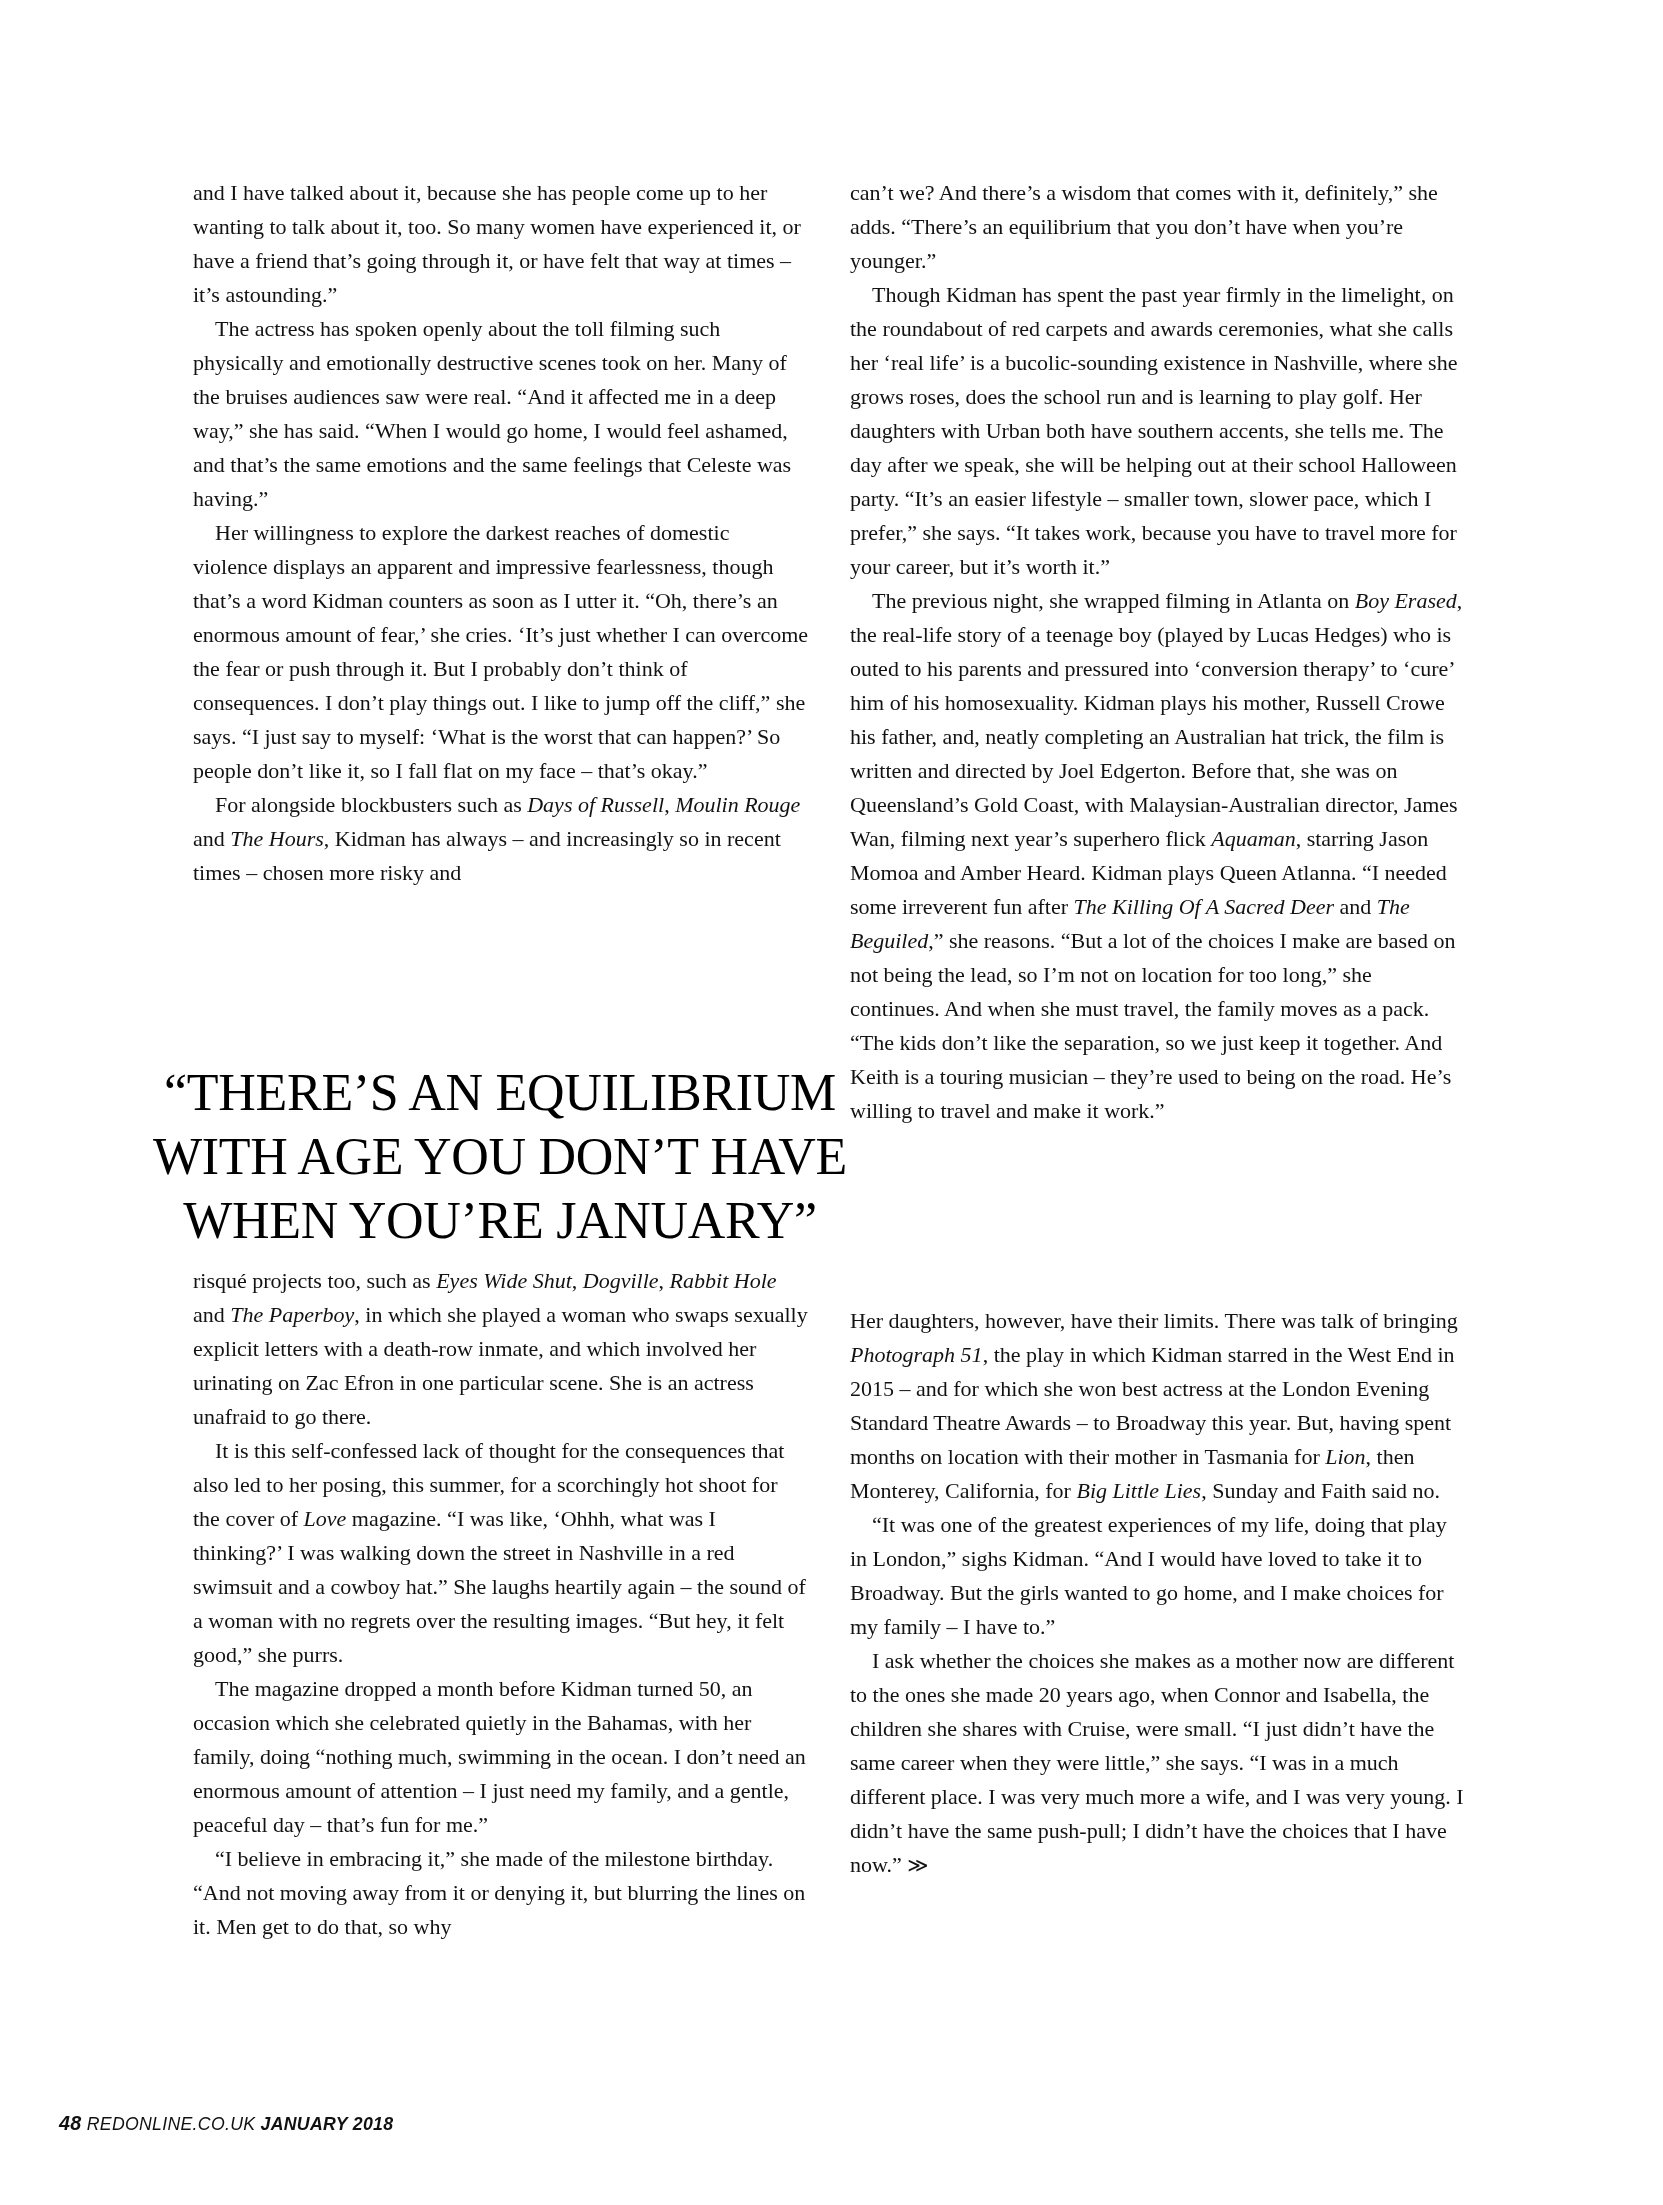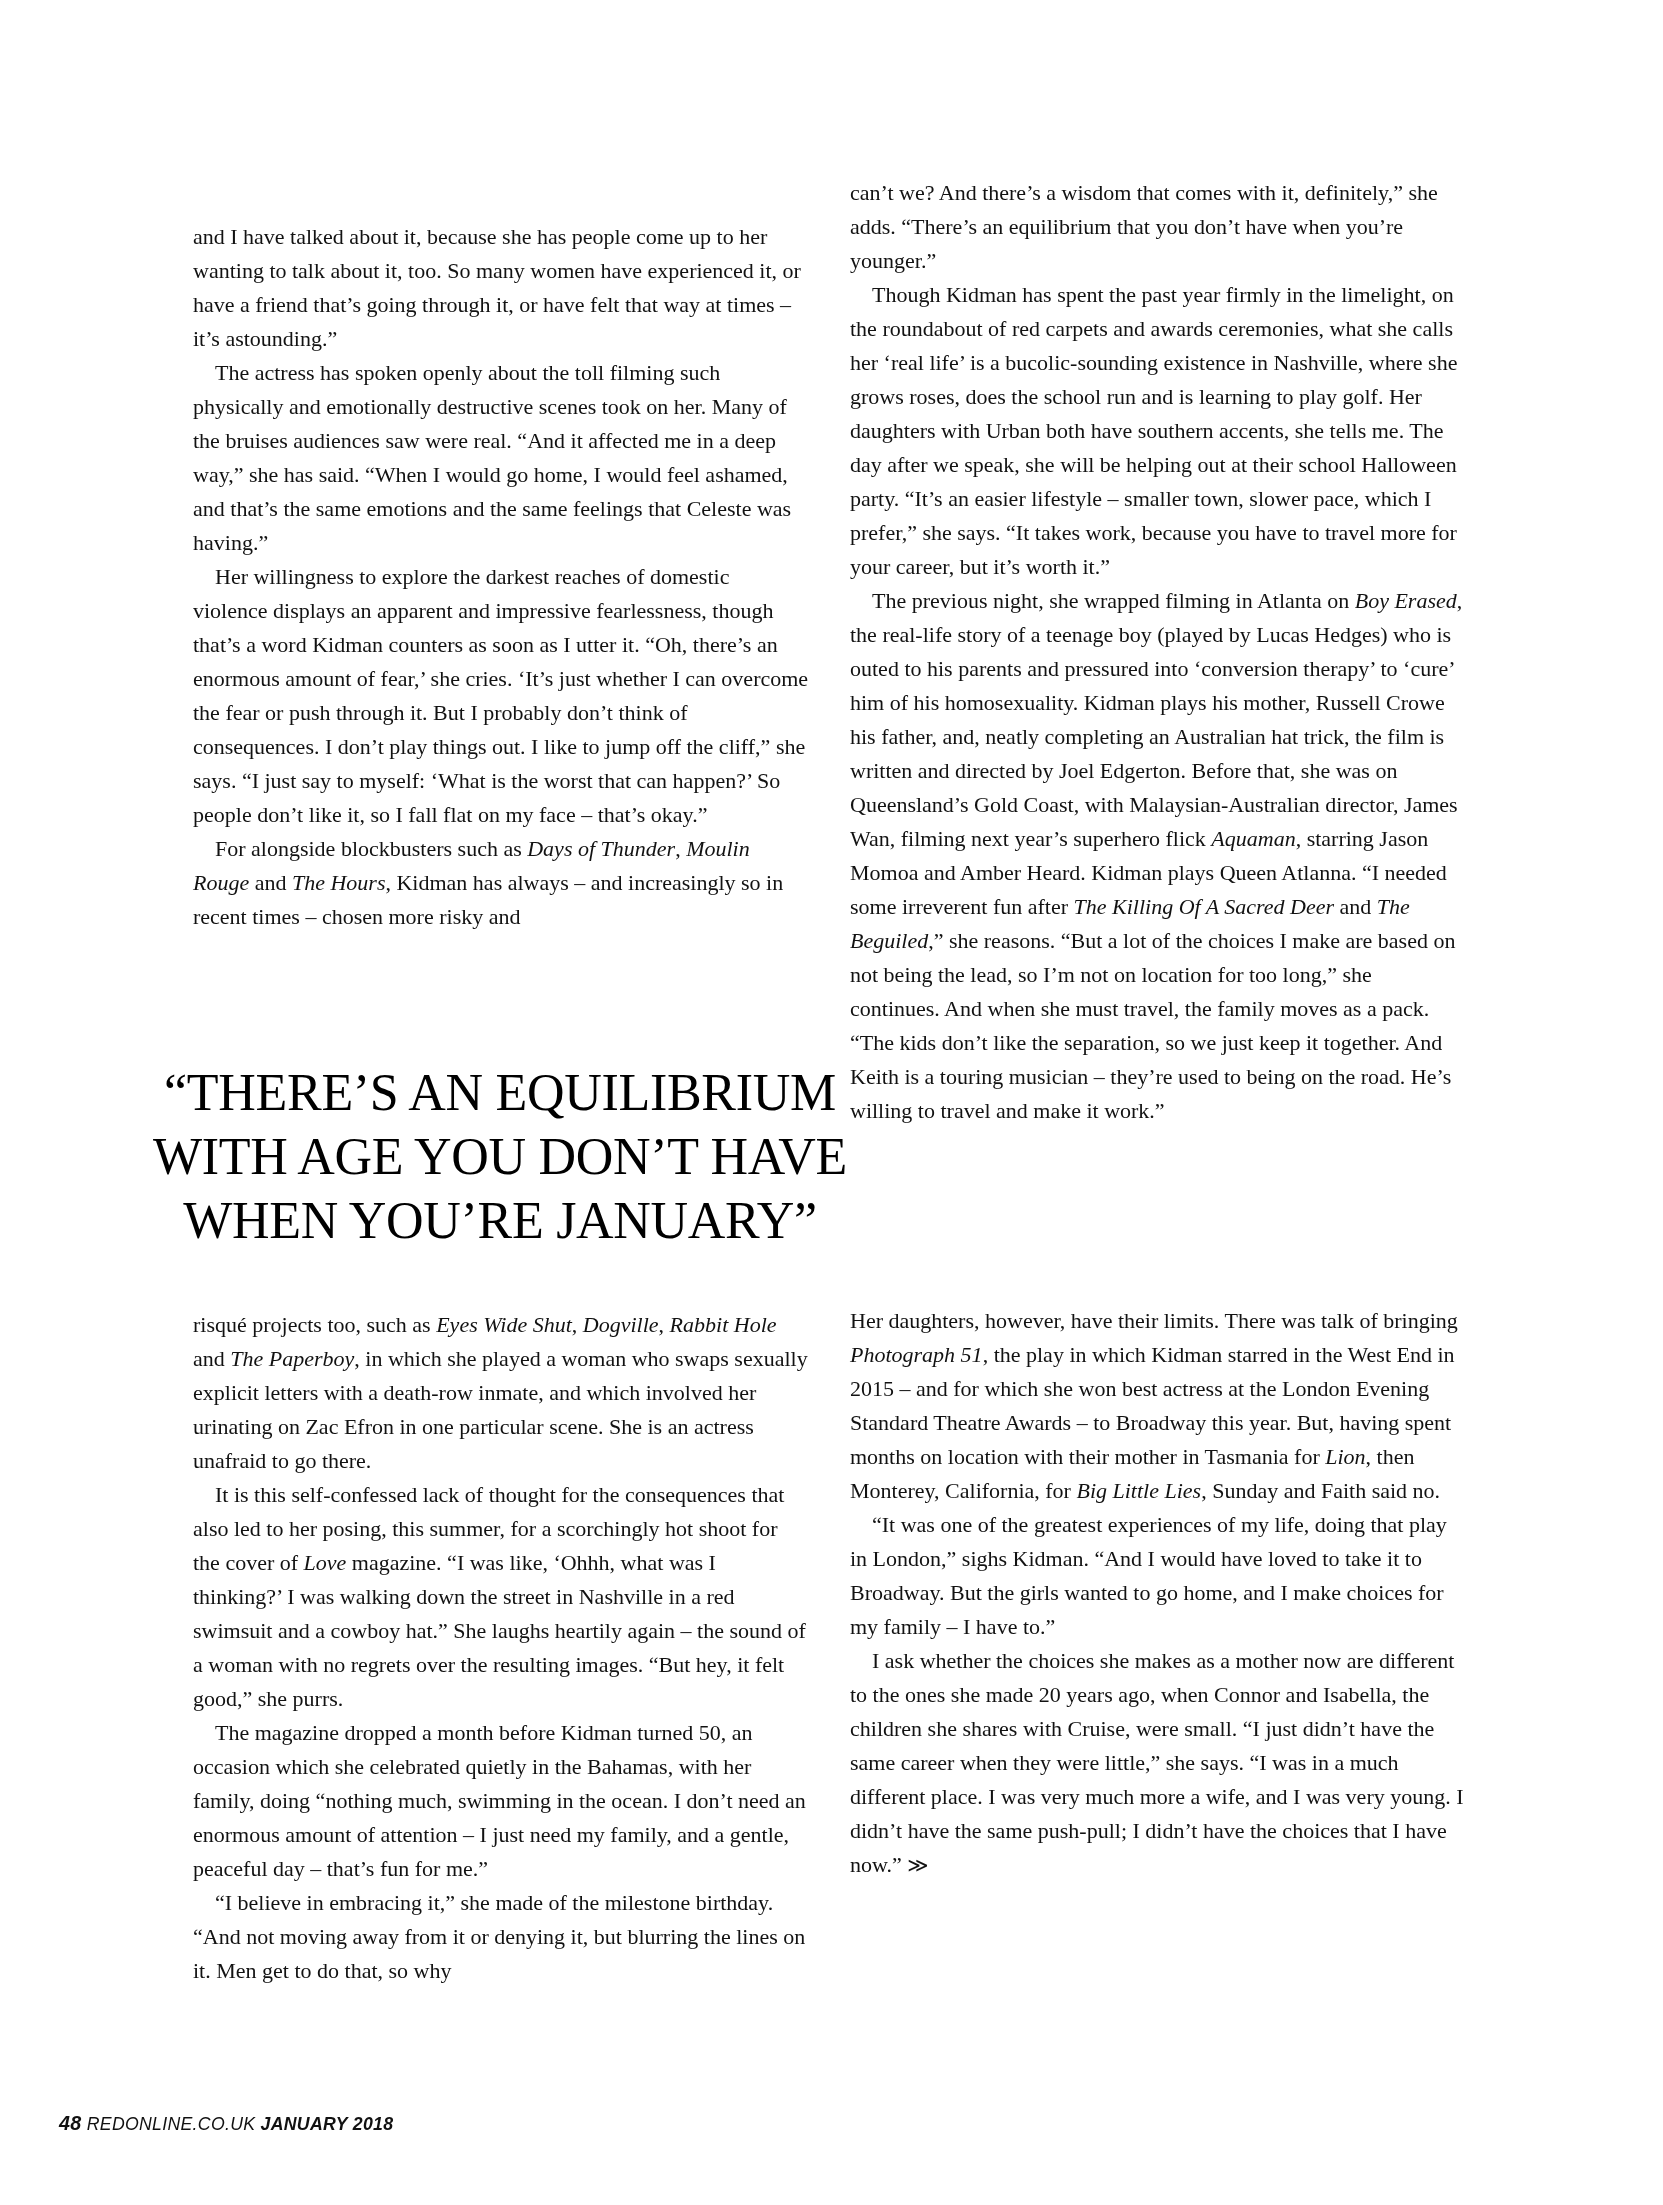--- a/index.html
+++ b/index.html
@@ -24,21 +24,21 @@
 
   
   .col {
     position: absolute;
     width: 616px;
     font-size: 22px;
     line-height: 34px;
     text-align: left;
     color: #121212;
   }
-  .col-left  { left: 193px; margin-top: 44px; }
+  .col-left  { left: 193px; }
   .col-right { left: 850px; }
 
   .col p {
     margin: 0;
     text-indent: 0;
   }
   .col p + p {
     text-indent: 22px;
   }
   .col p.noindent { text-indent: 0; }
@@ -95,21 +95,21 @@
 </style>
 </head>
 <body>
 
 <div class="page">
 
   <div class="col col-left" style="top:176px; width:616px;">
     <p>and I have talked about it, because she has people come up to her wanting to talk about it, too. So many women have experienced it, or have a friend that’s going through it, or have felt that way at times – it’s astounding.”</p>
     <p>The actress has spoken openly about the toll filming such physically and emotionally destructive scenes took on her. Many of the bruises audiences saw were real. “And it affected me in a deep way,” she has said. “When I would go home, I would feel ashamed, and that’s the same emotions and the same feelings that Celeste was having.”</p>
     <p>Her willingness to explore the darkest reaches of domestic violence displays an apparent and impressive fearlessness, though that’s a word Kidman counters as soon as I utter it. “Oh, there’s an enormous amount of fear,’ she cries. ‘It’s just whether I can overcome the fear or push through it. But I probably don’t think of consequences. I don’t play things out. I like to jump off the cliff,” she says. “I just say to myself: ‘What is the worst that can happen?’ So people don’t like it, so I fall flat on my face – that’s okay.”</p>
-    <p><span>For alongside blockbusters such as </span><em>Days of Thunder</em><span>, </span><em>Moulin Rouge</em><span> and </span><em>The Hours</em><span>, Kidman has always – and increasingly so in recent times – chosen more risky and</span></p>
+    <p><span>For alongside blockbusters such as </span><em>Days of Russell</em><span>, </span><em>Moulin Rouge</em><span> and </span><em>The Hours</em><span>, Kidman has always – and increasingly so in recent times – chosen more risky and</span></p>
   </div>
 
   <div class="col col-right" style="top:176px; width:616px;">
     <p>can’t we? And there’s a wisdom that comes with it, definitely,” she adds. “There’s an equilibrium that you don’t have when you’re younger.”</p>
     <p>Though Kidman has spent the past year firmly in the limelight, on the roundabout of red carpets and awards ceremonies, what she calls her ‘real life’ is a bucolic-sounding existence in Nashville, where she grows roses, does the school run and is learning to play golf. Her daughters with Urban both have southern accents, she tells me. The day after we speak, she will be helping out at their school Halloween party. “It’s an easier lifestyle – smaller town, slower pace, which I prefer,” she says. “It takes work, because you have to travel more for your career, but it’s worth it.”</p>
     <p><span class="wrap-shim"></span><span>The previous night, she wrapped filming in Atlanta on </span><em>Boy Erased</em><span>, the real-life story of a teenage boy (played by Lucas Hedges) who is outed to his parents and pressured into ‘conversion therapy’ to ‘cure’ him of his homosexuality. Kidman plays his mother, Russell Crowe his father, and, neatly completing an Australian hat trick, the film is written and directed by Joel Edgerton. Before that, she was on Queensland’s Gold Coast, with Malaysian-Australian director, James Wan, filming next year’s superhero flick </span><em>Aquaman</em><span>, starring Jason Momoa and Amber Heard. Kidman plays Queen Atlanna. “I needed some irreverent fun after </span><em>The Killing Of A Sacred Deer</em><span> and </span><em>The Beguiled</em><span>,” she reasons. “But a lot of the choices I make are based on not being the lead, so I’m not on location for too long,” she continues. And when she must travel, the family moves as a pack. “The kids don’t like the separation, so we just keep it together. And Keith is a touring musician – they’re used to being on the road. He’s willing to travel and make it work.”</span></p>
   </div>
 
   <div class="pullquote">
     <span class="pq-line">“THERE’S AN EQUILIBRIUM</span>

